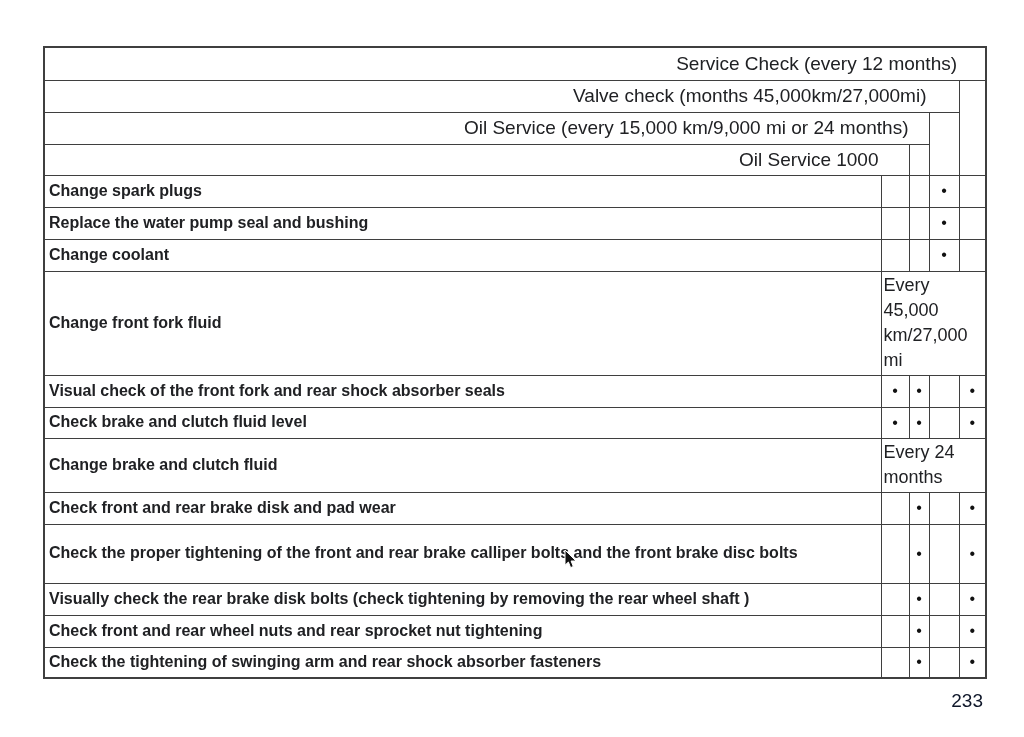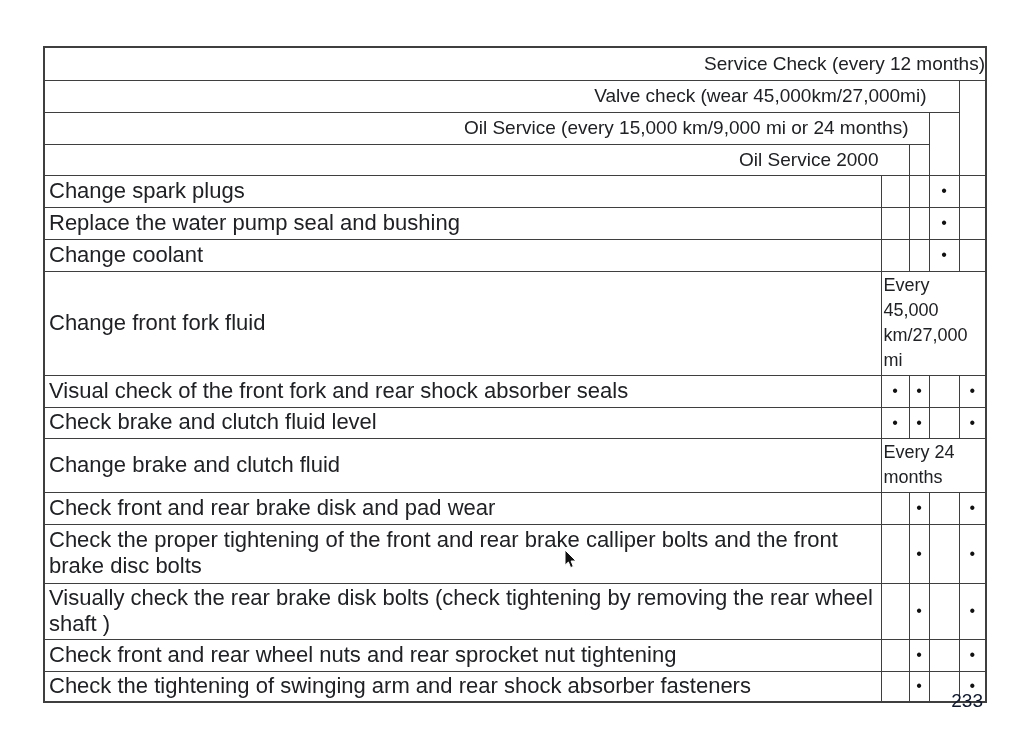--- a/index.html
+++ b/index.html
@@ -24,28 +24,29 @@
     border: 1.5px solid #3f3f3f;
     vertical-align: middle;
     overflow: hidden;
   }
   td.hdr {
     text-align: right;
     font-size: 19px;
     line-height: 22px;
     padding: 2px 0;
   }
-  td.hdr.h1 { }
+  td.hdr.h1 { padding-right: 28px; }
   td.hdr.h2 { padding-right: 32px; }
   td.hdr.h3 { padding-right: 20px; }
   td.hdr.h4 { padding-right: 30px; }
   td.task {
-    font-size: 22px;
+    font-size: 16px;
     line-height: 26px;
     padding: 1px 4px 2px 4px;
+    font-weight: bold;
   }
   td.dot {
     text-align: center;
     font-size: 16px;
     padding: 0;
     color: #111;
   }
   td.merged {
     text-align: left;
     font-size: 18px;
@@ -79,29 +80,29 @@
     <col style="width:20px">
     <col style="width:30px">
     <col style="width:27px">
   </colgroup>
 
   <tbody>
       <tr style="height:33px">
     <td class="hdr h1" colspan="5">Service Check (every 12 months)</td>
   </tr>
   <tr style="height:32px">
-    <td class="hdr h2" colspan="4">Valve check (wear 45,000km/27,000mi)</td>
+    <td class="hdr h2" colspan="4">Valve check (months 45,000km/27,000mi)</td>
     <td rowspan="3"></td>
   </tr>
   <tr style="height:32px">
     <td class="hdr h3" colspan="3">Oil Service (every 15,000 km/9,000 mi or 24 months)</td>
     <td rowspan="2"></td>
   </tr>
   <tr style="height:31px">
-    <td class="hdr h4" colspan="2">Oil Service 2000</td>
+    <td class="hdr h4" colspan="2">Oil Service 1000</td>
     <td></td>
   </tr>
 
   <tr style="height:32px">
     <td class="task">Change spark plugs</td>
     <td class="dot"></td>
     <td class="dot"></td>
     <td class="dot">•</td>
     <td class="dot"></td>
   </tr>

